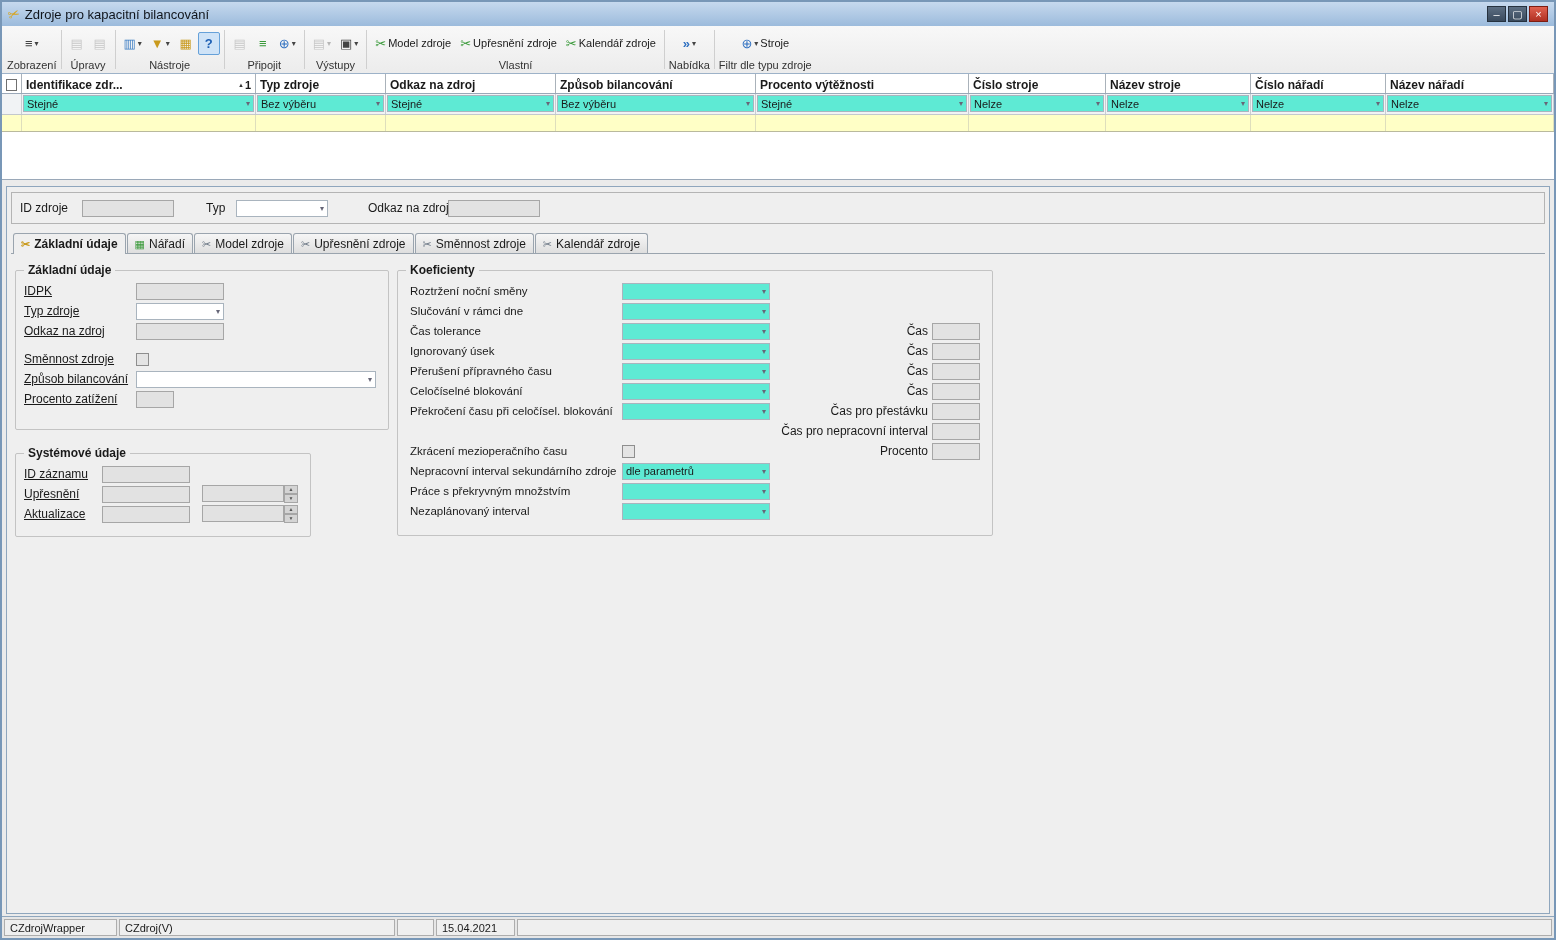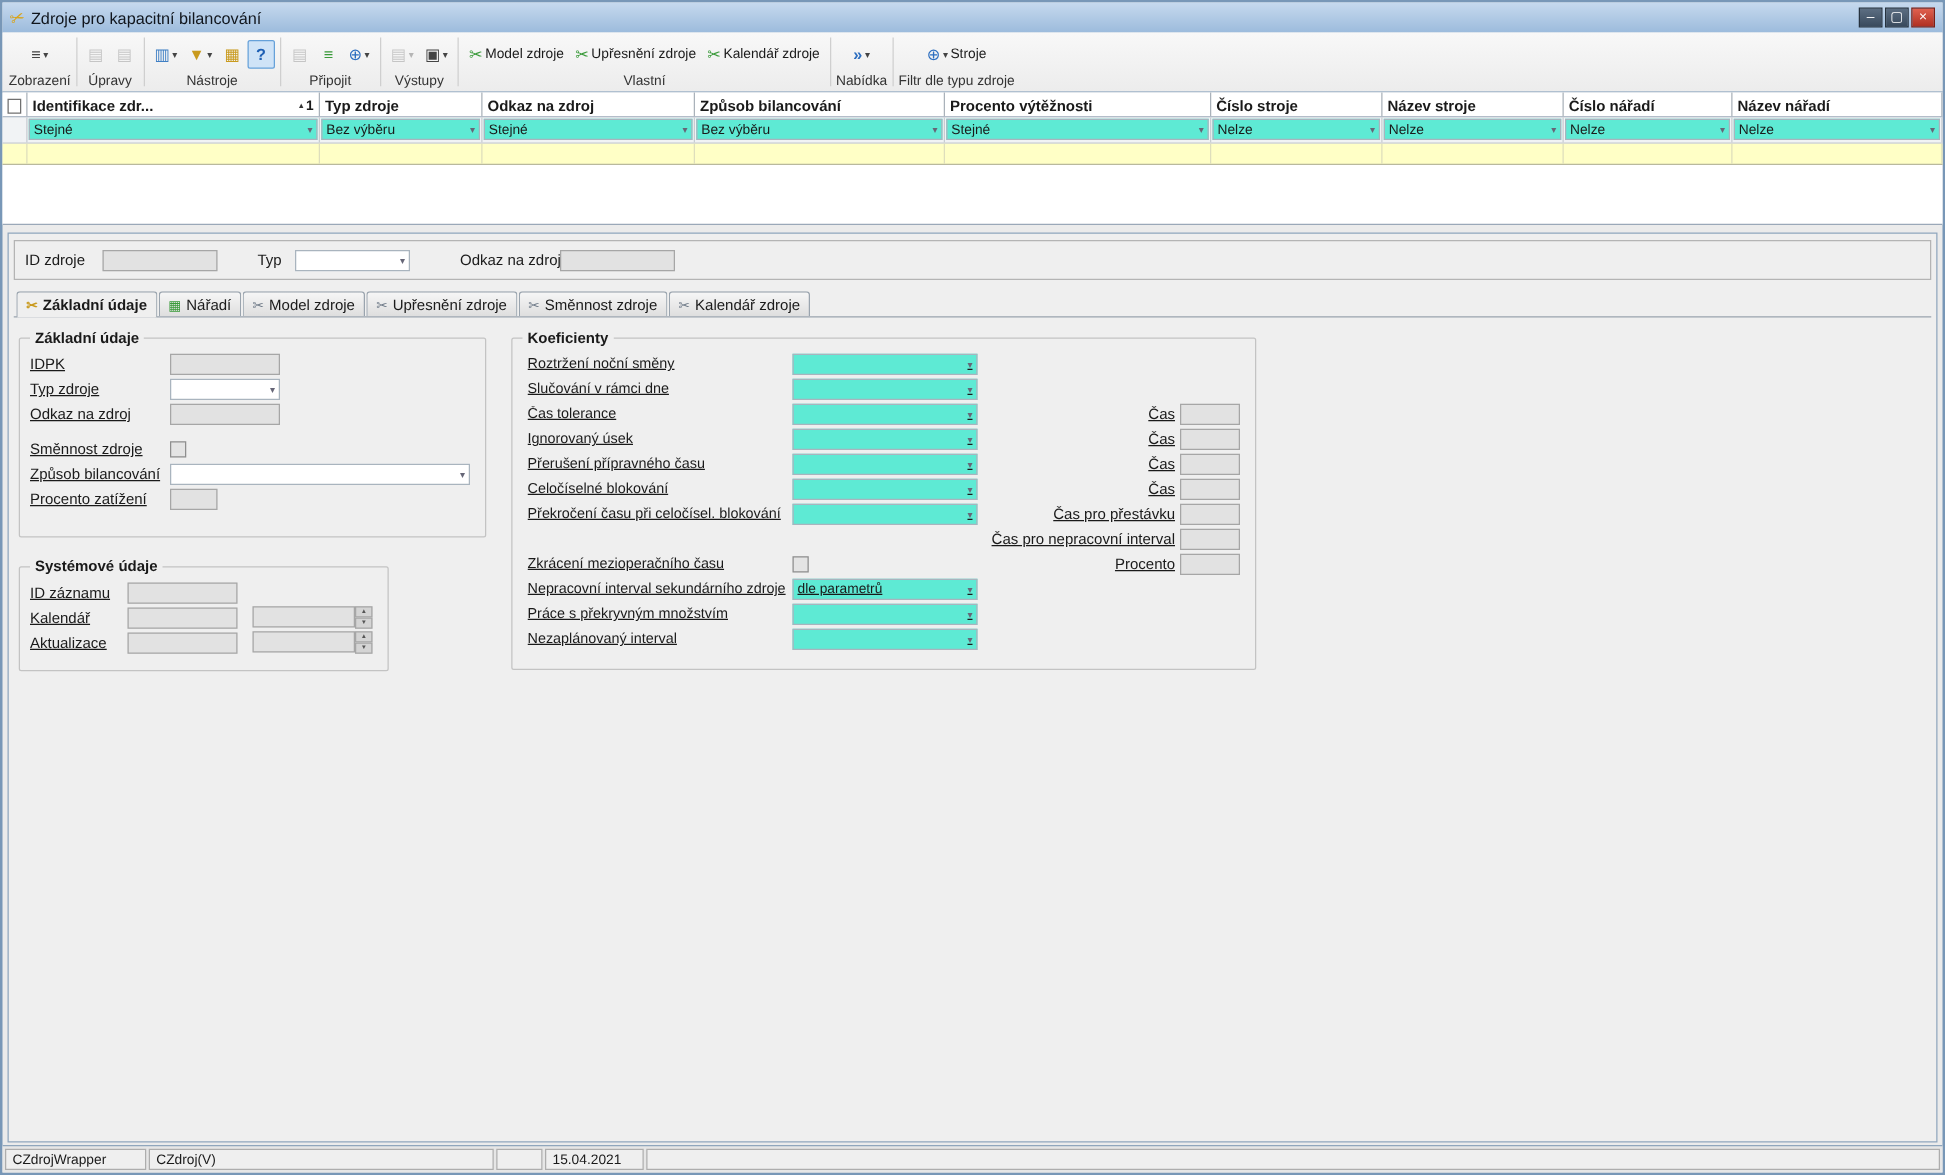--- a/index.html
+++ b/index.html
@@ -64,21 +64,21 @@
   .tab-content { flex:1; border-top:1px solid #9aa4ae; position:relative; background:#efefef; min-height:0; }
 
   .gb { position:absolute; border:1px solid #c3c3c3; border-radius:2px; padding-top:10px; }
   .gb-title { position:absolute; top:-8px; left:8px; background:#efefef; padding:0 4px; font-size:12px; font-weight:bold; white-space:nowrap; }
   .frow { display:flex; align-items:center; height:20px; padding:0 8px; }
   .flabel { width:112px; font-size:12px; white-space:nowrap;text-decoration:underline; }
   .cb { width:13px; height:13px; border:1px solid #8e8e8e; background:#e4e4e4; flex:0 0 auto; }
   .gb1 { left:4px; top:16px; width:374px; height:160px; }
   .gb2 { left:4px; top:199px; width:296px; height:84px; }
   .gb2 .flabel { width:78px; }
-  .gb3 { left:398px; top:16px; width:596px; height:266px;text-decoration:underline; }
+  .gb3 { left:386px; top:16px; width:596px; height:266px; }
   .krow { display:flex; align-items:center; height:20px; padding:0 12px; }
   .klabel { width:212px; font-size:11.5px; white-space:nowrap; overflow:hidden; flex:0 0 auto; }
   .kcombo { width:148px; flex:0 0 auto; }
   .kright { margin-left:auto; display:flex; align-items:center; gap:4px; }
   .krlabel { font-size:12px; white-space:nowrap; }
   .krinput { width:48px; }
   .spin { display:flex; align-items:stretch; }
   .spin .sin { width:82px; }
   .spin .btns { width:14px; display:flex; flex-direction:column; }
   .spin .btns span { flex:1; border:1px solid #a6a6a6; background:#d4d4d4; font-size:5px; line-height:7px; text-align:center; color:#555; }
@@ -411,21 +411,21 @@
         </div>
       </div>
 
       <div class="gb gb2">
         <span class="gb-title">Systémové údaje</span>
         <div class="frow">
           <span class="flabel">ID záznamu</span>
           <span class="input" style="width:88px;"></span>
         </div>
         <div class="frow">
-          <span class="flabel">Kalendář</span>
+          <span class="flabel">Upřesnění</span>
           <span class="input" style="width:88px;"></span>
           <div class="spin" style="margin-left:12px;">
             <span class="input sin"></span>
             <span class="btns">
               <span>▲</span>
               <span>▼</span>
             </span>
           </div>
         </div>
         <div class="frow">

